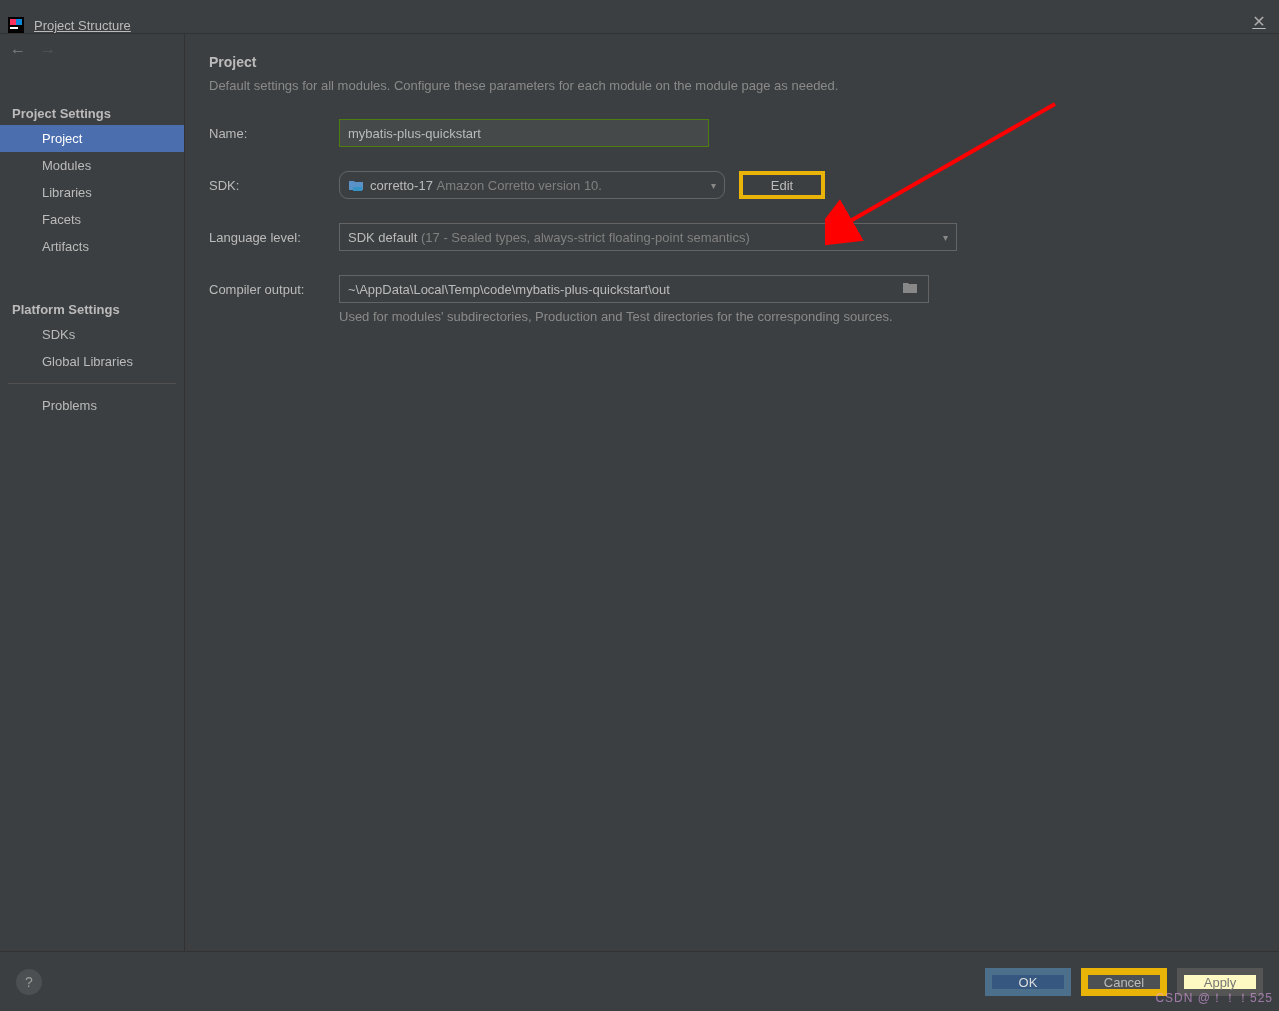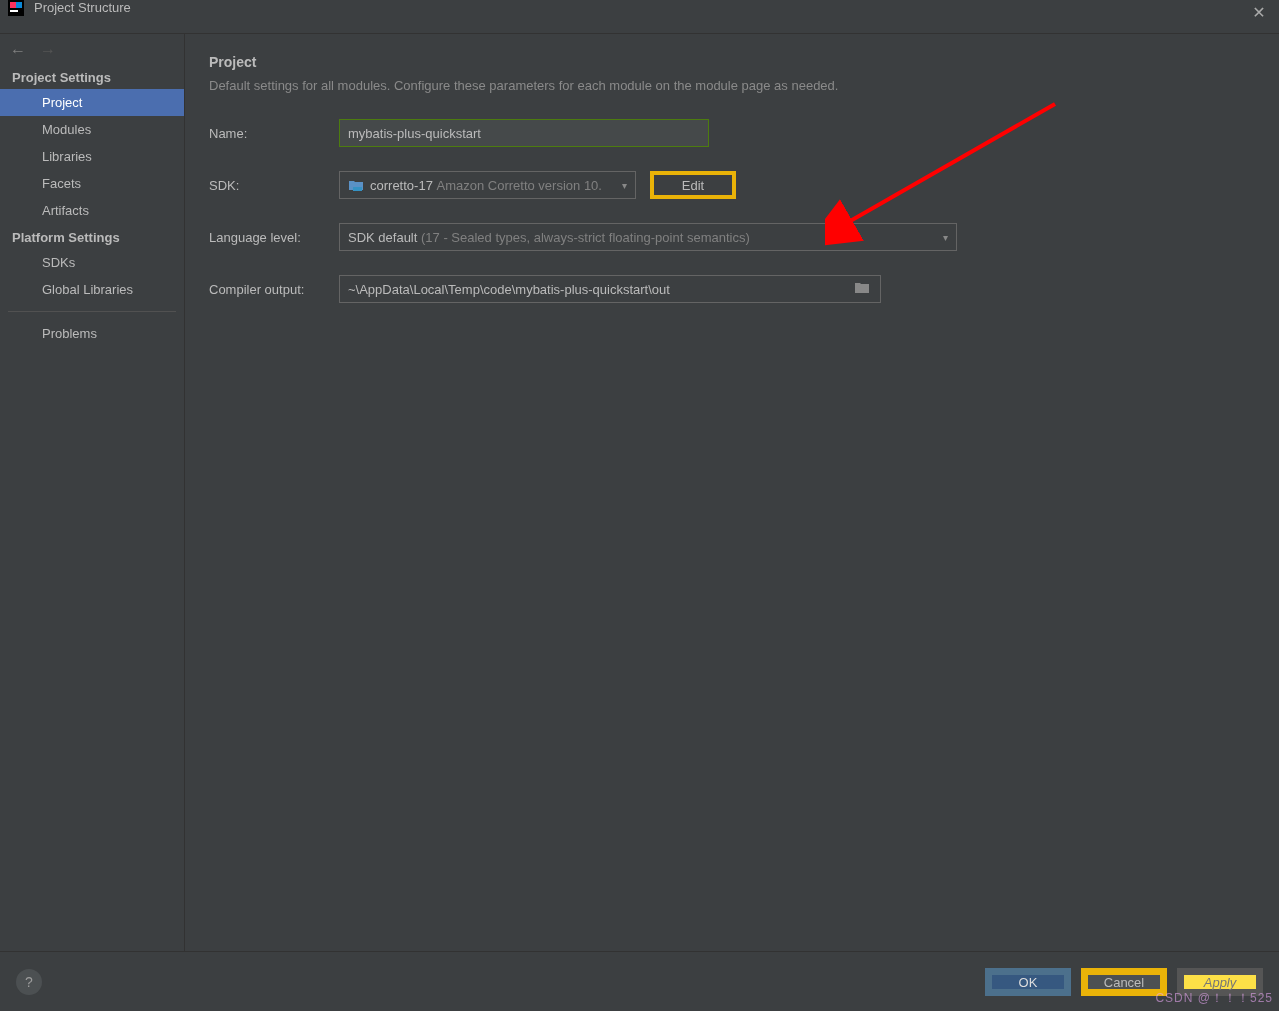--- a/index.html
+++ b/index.html
@@ -1,59 +1,59 @@
 <!DOCTYPE html>
 <html><head>
 <meta charset="utf-8">
 <style>
   * { box-sizing: border-box; margin: 0; padding: 0; font-family: "Segoe UI", Arial, sans-serif; }
   html, body { width: 1279px; height: 1011px; background: #3c3f41; color: #bbbbbb; overflow: hidden; }
 
-  .titlebar { height: 34px; background: #3c3f41; display: flex; align-items: flex-start; padding: 0 8px; border-bottom: 1px solid #323232; }
+  .titlebar { height: 34px; background: #3c3f41; display: flex; align-items: flex-end; padding: 0 8px; border-bottom: 1px solid #323232; text-decoration: underline; }
   .titlebar .app-icon { width: 16px; height: 16px; margin-right: 10px; display:inline-flex; align-items:center; justify-content:center; }
   .titlebar .title { font-size: 13px; color: #bbbbbb; }
   .titlebar .close { margin-left: auto; width: 24px; height: 24px; display:flex; align-items:center; justify-content:center; color:#aaaaaa; cursor:pointer; font-size:16px; }
 
   .body { display:flex; height: calc(1011px - 34px - 60px); }
   .sidebar { width: 185px; background:#3c3f41; border-right:1px solid #323232; display:flex; flex-direction:column; }
   .sidebar-toolbar { height: 30px; display:flex; align-items:center; padding:0 10px; gap:14px; }
   .nav-arrow { font-size:16px; color:#808080; cursor:pointer; }
   .nav-arrow.disabled { color:#555555; cursor:default; }
 
-  .section-header { font-weight:bold; color:#bbbbbb; font-size:13px; padding:6px 12px 4px; }
+  .section-header { font-weight:bold; color:#bbbbbb; font-size:13px; padding:6px 12px 4px;margin-top:36px; }
   .sidebar-item { font-size:13px; color:#bbbbbb; padding:4px 12px 4px 42px; cursor:pointer; height:27px; display:flex; align-items:center; }
   .sidebar-item.selected { background:#4b6eaf; color:#ffffff; }
   .sidebar-divider { height:1px; background:#515151; margin:8px 8px; }
 
   .main { flex:1; padding:20px 24px; position:relative; }
   .main h2 { font-size:14px; font-weight:bold; color:#bbbbbb; margin-bottom:8px; }
   .main .subtitle { font-size:13px; color:#8a8a8a; margin-bottom:26px; }
 
   .form-row { display:flex; align-items:center; margin-bottom:24px; min-height:28px; }
   .form-row.tight { margin-bottom:6px; }
   .form-label { width:130px; font-size:13px; color:#bbbbbb; }
   .text-input { height:28px; width:370px; background:#45494a; border:1px solid #4d7c0f; color:#bbbbbb; font-size:13px; padding:0 8px; }
   .select { height:28px; background:#3c3f41; border:1px solid #646464; color:#bbbbbb; font-size:13px; padding:0 8px; display:flex; align-items:center; position:relative; cursor:pointer; }
   .select .chevron { position:absolute; right:8px; top:50%; transform:translateY(-50%); color:#888; font-size:10px; }
-  .select.sdk { width:297px; }
+  .select.sdk { width:386px;border-radius:9px; }
   .select.lang { width:618px; }
-  .select.path { width:542px; }
+  .select.path { width:590px; }
   .dim { color:#808080; }
   .folder-ico { margin-right:6px; display:inline-flex; }
   .folder-ico svg { width:16px; height:14px; }
   .edit-btn { height:28px; width:86px; margin-left:14px; background:#3c3f41; border:4px solid #eab308; color:#bbbbbb; font-size:13px; cursor:pointer; }
   .browse-ico { position:absolute; right:10px; color:#888; font-size:13px; }
   .helper { font-size:13px; color:#8a8a8a; margin-left:130px; margin-top:2px; }
 
   .footer { height:60px; border-top:1px solid #323232; display:flex; align-items:center; padding:0 16px; }
   .help-btn { width:26px; height:26px; border-radius:50%; background:#4c5052; color:#9c9c9c; display:flex; align-items:center; justify-content:center; font-size:14px; cursor:pointer; }
   .footer-spacer { flex:1; }
   .btn { height:28px; min-width:86px; border:7px solid #eab308; background:#4c5052; color:#bbbbbb; font-size:13px; cursor:pointer; margin-left:10px; padding:0 14px; }
   .btn.primary { background:#365880; border-color:#4c708c; color:#dddddd; }
-  .btn.disabled { background:#fde047; color:#777777; border-color:#555555; cursor:default;font-style:italic; }
+  .btn.disabled { background:#fef9c3; color:#777777; border-color:#555555; cursor:default; }
 
   .arrow-annotation { position:absolute; left:640px; top:60px; pointer-events:none; }
 
   .watermark { position:absolute; right:6px; bottom:4px; color:#f0abfc; font-size:12px; letter-spacing:1px; pointer-events:none; opacity:0.55; }
 </style>
 </head>
 <body>
 
 <div class="titlebar">
   <span class="app-icon">
@@ -141,20 +141,21 @@
       <div class="form-label">Compiler output:</div>
       <div class="select path">
         <span>~\AppData\Local\Temp\code\mybatis-plus-quickstart\out</span>
         <span class="browse-ico">
           <svg width="16" height="13" viewBox="0 0 16 13">
               <path d="M1 2h5l1 1h8v9H1z" fill="#888"></path>
             </svg>
         </span>
       </div>
     </div>
+    <div class="helper">Used for modules' subdirectories, Production and Test directories for the corresponding sources.</div>
 
     <svg class="arrow-annotation" width="260" height="160">
       <defs>
           <marker id="ah" markerWidth="14" markerHeight="14" refX="2" refY="6" orient="auto">
             <path d="M0,0 L0,12 L14,6 z" fill="#ff0000"></path>
           </marker>
         </defs>
       <line x1="230" y1="10" x2="20" y2="130" stroke="#ff0000" stroke-width="4" marker-end="url(#ah)"></line>
     </svg>
   </div>

